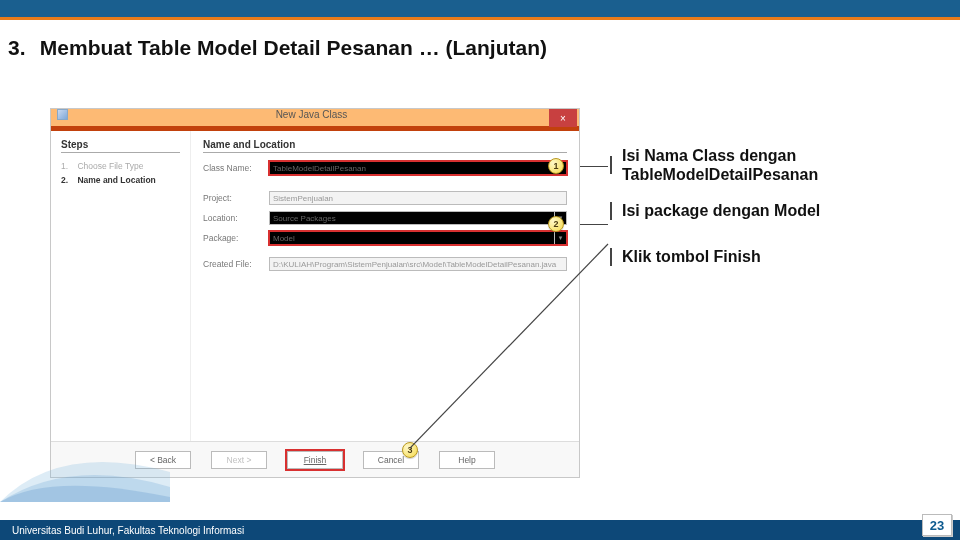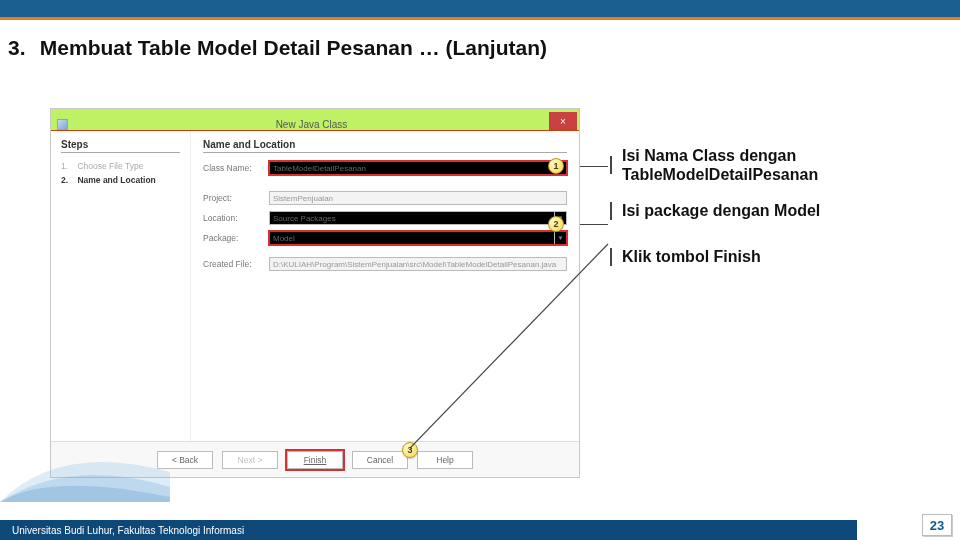--- a/index.html
+++ b/index.html
@@ -8,57 +8,57 @@
   .topbar { height: 17px; background: #1a5f8f; }
   .ribbon { height: 3px; background: #e87b1a; }
 
   .heading-row { padding: 16px 0 0 8px; font-size: 21px; font-weight: bold; color: #111; }
   .heading-row .num { display: inline-block; width: 26px; }
 
   .stage { position: absolute; left: 50px; top: 108px; width: 900px; height: 370px; }
 
   
   .dlg { position: absolute; left: 0; top: 0; width: 530px; height: 370px; border: 1px solid #c8c8c8; background: #f8f8f8; font-size: 9px; color: #666; }
-  .dlg-title { height: 22px; background: #bef264; border-bottom: 1px solid #c2410c; display: flex; align-items: flex-end; position: relative; }
+  .dlg-title { height: 22px; background: #fdba74; border-bottom: 5px solid #c2410c; display: flex; align-items: flex-start; position: relative; }
   .dlg-title .cube { width: 11px; height: 11px; margin: 0 6px; background: linear-gradient(135deg,#c8d8f0,#7fa8d8); border: 1px solid #88a8c8; }
   .dlg-title .t { flex: 1; text-align: center; color: #555; font-size: 10px; }
   .dlg-title .xbtn { width: 28px; height: 18px; background: #c84040; color: #fff; display: flex; align-items: center; justify-content: center; font-size: 10px; margin-right: 2px; }
 
   .dlg-body { display: flex; height: 310px; background: #fff; }
   .steps { width: 140px; padding: 8px 10px; border-right: 1px solid #eee; }
   .steps-h { font-weight: bold; color: #333; font-size: 10px; border-bottom: 1px solid #aaa; padding-bottom: 2px; margin-bottom: 6px; }
   .step-row { color: #aaa; padding: 2px 0; font-size: 8.5px; }
   .step-row.cur { color: #333; font-weight: bold; }
   .step-row .n { display: inline-block; width: 14px; }
 
   .form { flex: 1; padding: 8px 12px; position: relative; }
   .form-h { font-weight: bold; color: #333; font-size: 10px; border-bottom: 1px solid #aaa; padding-bottom: 2px; margin-bottom: 8px; }
   .frow { display: flex; align-items: center; margin-bottom: 6px; }
   .flabel { width: 66px; color: #777; font-size: 8.5px; }
   .finput { flex: 1; height: 14px; border: 1px solid #bbb; background: #000000; font-size: 8px; padding: 0 3px; color: #666; display: flex; align-items: center; position: relative; }
   .finput.ro { background: #f3f3f3; color: #999; }
   .finput .dd { position: absolute; right: 0; top: 0; width: 12px; height: 12px; border-left: 1px solid #bbb; display: flex; align-items: center; justify-content: center; font-size: 7px; color: #888; }
   .hl-red { outline: 2px solid #d83030; outline-offset: -1px; }
 
-  .dlg-foot { height: 36px; border-top: 1px solid #ddd; display: flex; align-items: center; justify-content: center; gap: 9px; background: #f8f8f8; }
+  .dlg-foot { height: 36px; border-top: 1px solid #ddd; display: flex; align-items: center; justify-content: center; gap: 20px; background: #f8f8f8; }
   .btn { width: 56px; height: 18px; border: 1px solid #bbb; background: #fff; font-size: 8.5px; color: #666; display: flex; align-items: center; justify-content: center; }
   .btn.dis { color: #c0c0c0; }
   .btn.finish { outline: 2px solid #d83030; outline-offset: 0px; text-decoration: underline; }
 
   
   .bubble { position: absolute; width: 16px; height: 16px; border-radius: 50%; background: radial-gradient(circle at 30% 30%, #fff8c8, #f5d94a); border: 1px solid #b89820; color: #4a3a10; font-size: 9px; font-weight: bold; display: flex; align-items: center; justify-content: center; box-shadow: 0 1px 1px rgba(0,0,0,.2); }
 
   
   .callouts { position: absolute; left: 560px; top: 48px; font-size: 16px; font-weight: bold; color: #111; line-height: 1.2; }
   .callouts .c { margin-bottom: 28px; border-left: 2px solid #444; padding-left: 10px; height: 18px; display:flex; align-items:center; }
 
   
   .swoosh { position: absolute; left: 0; bottom: 38px; width: 170px; height: 100px; pointer-events: none; }
 
-  .footer { position: absolute; left: 0; bottom: 0; width: 857px; height: 20px; background: #0d4878; color: #fff; font-size: 10px; display: flex; align-items: center; padding: 0 12px; }
+  .footer { position: absolute; left: 0; bottom: 0; width: 960px; height: 20px; background: #0d4878; color: #fff; font-size: 10px; display: flex; align-items: center; padding: 0 12px; }
   .pagecube { position: absolute; right: 8px; bottom: 4px; width: 30px; height: 22px; background: #fff; border: 1px solid #bbb; color: #0d5a8f; font-size: 13px; font-weight: bold; display: flex; align-items: center; justify-content: center; box-shadow: 1px 1px 0 #ccc; }
 
   
   .line { position: absolute; background: #444; height: 1.2px; }
 </style>
 </head>
 <body>
 
 <div class="topbar"></div>
 <div class="ribbon"></div>

